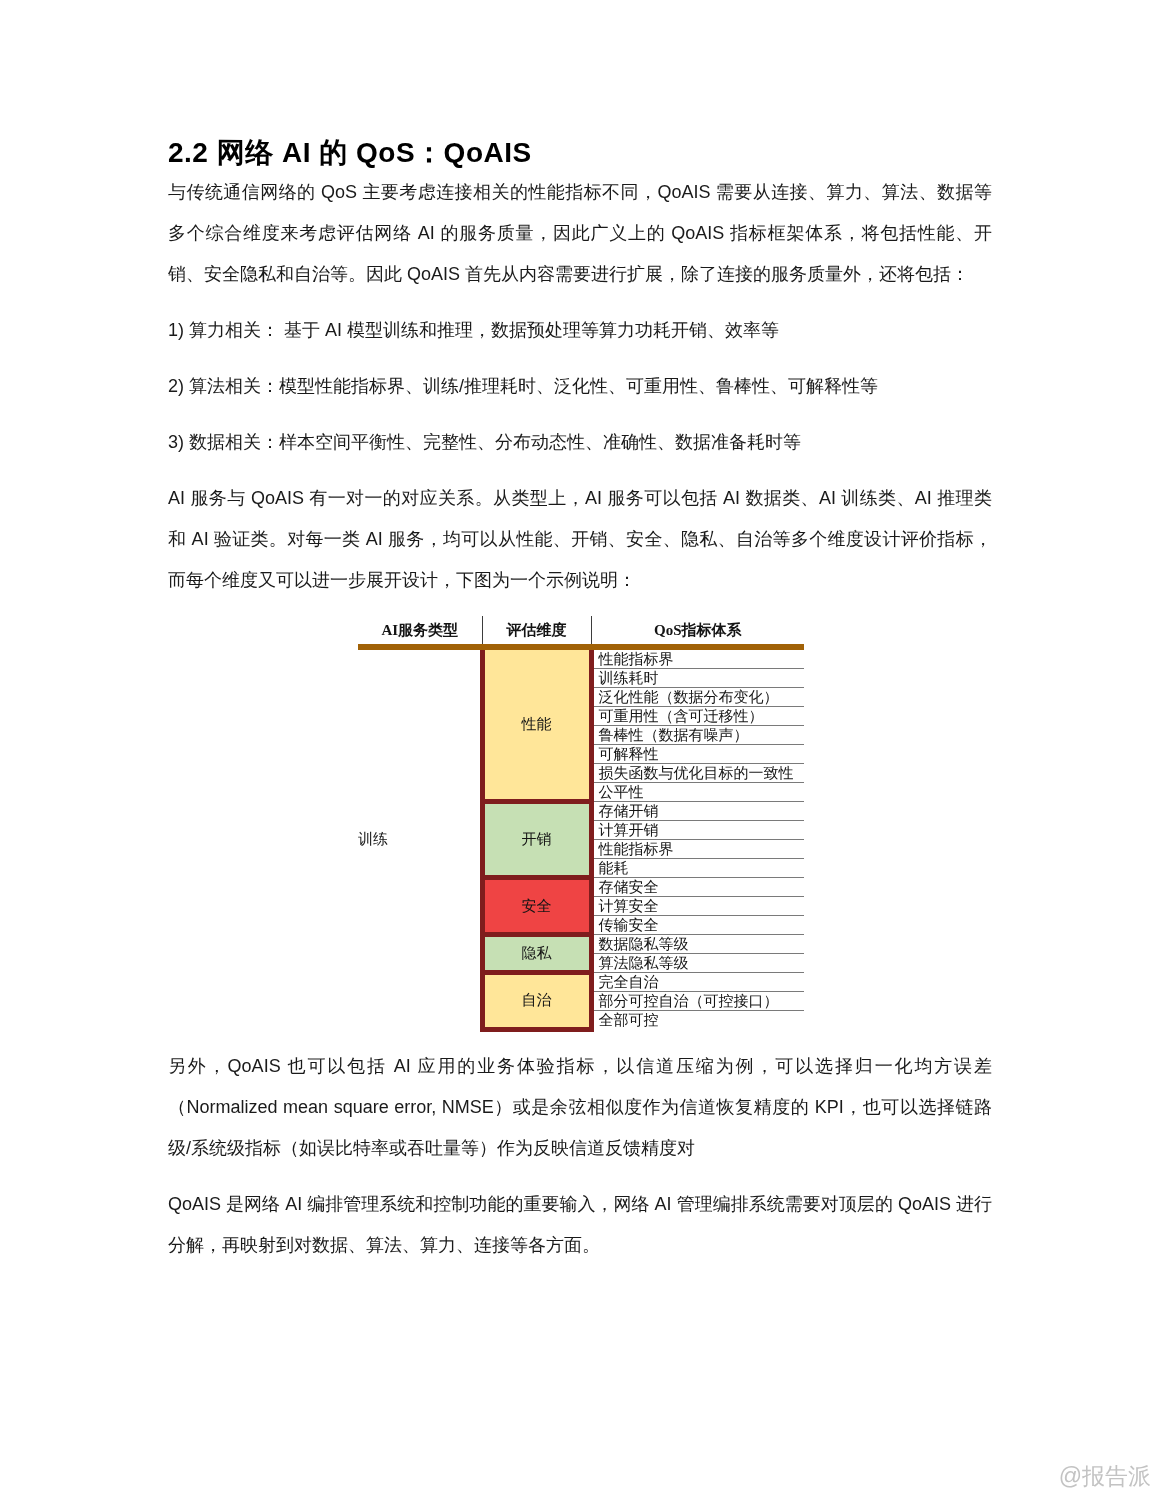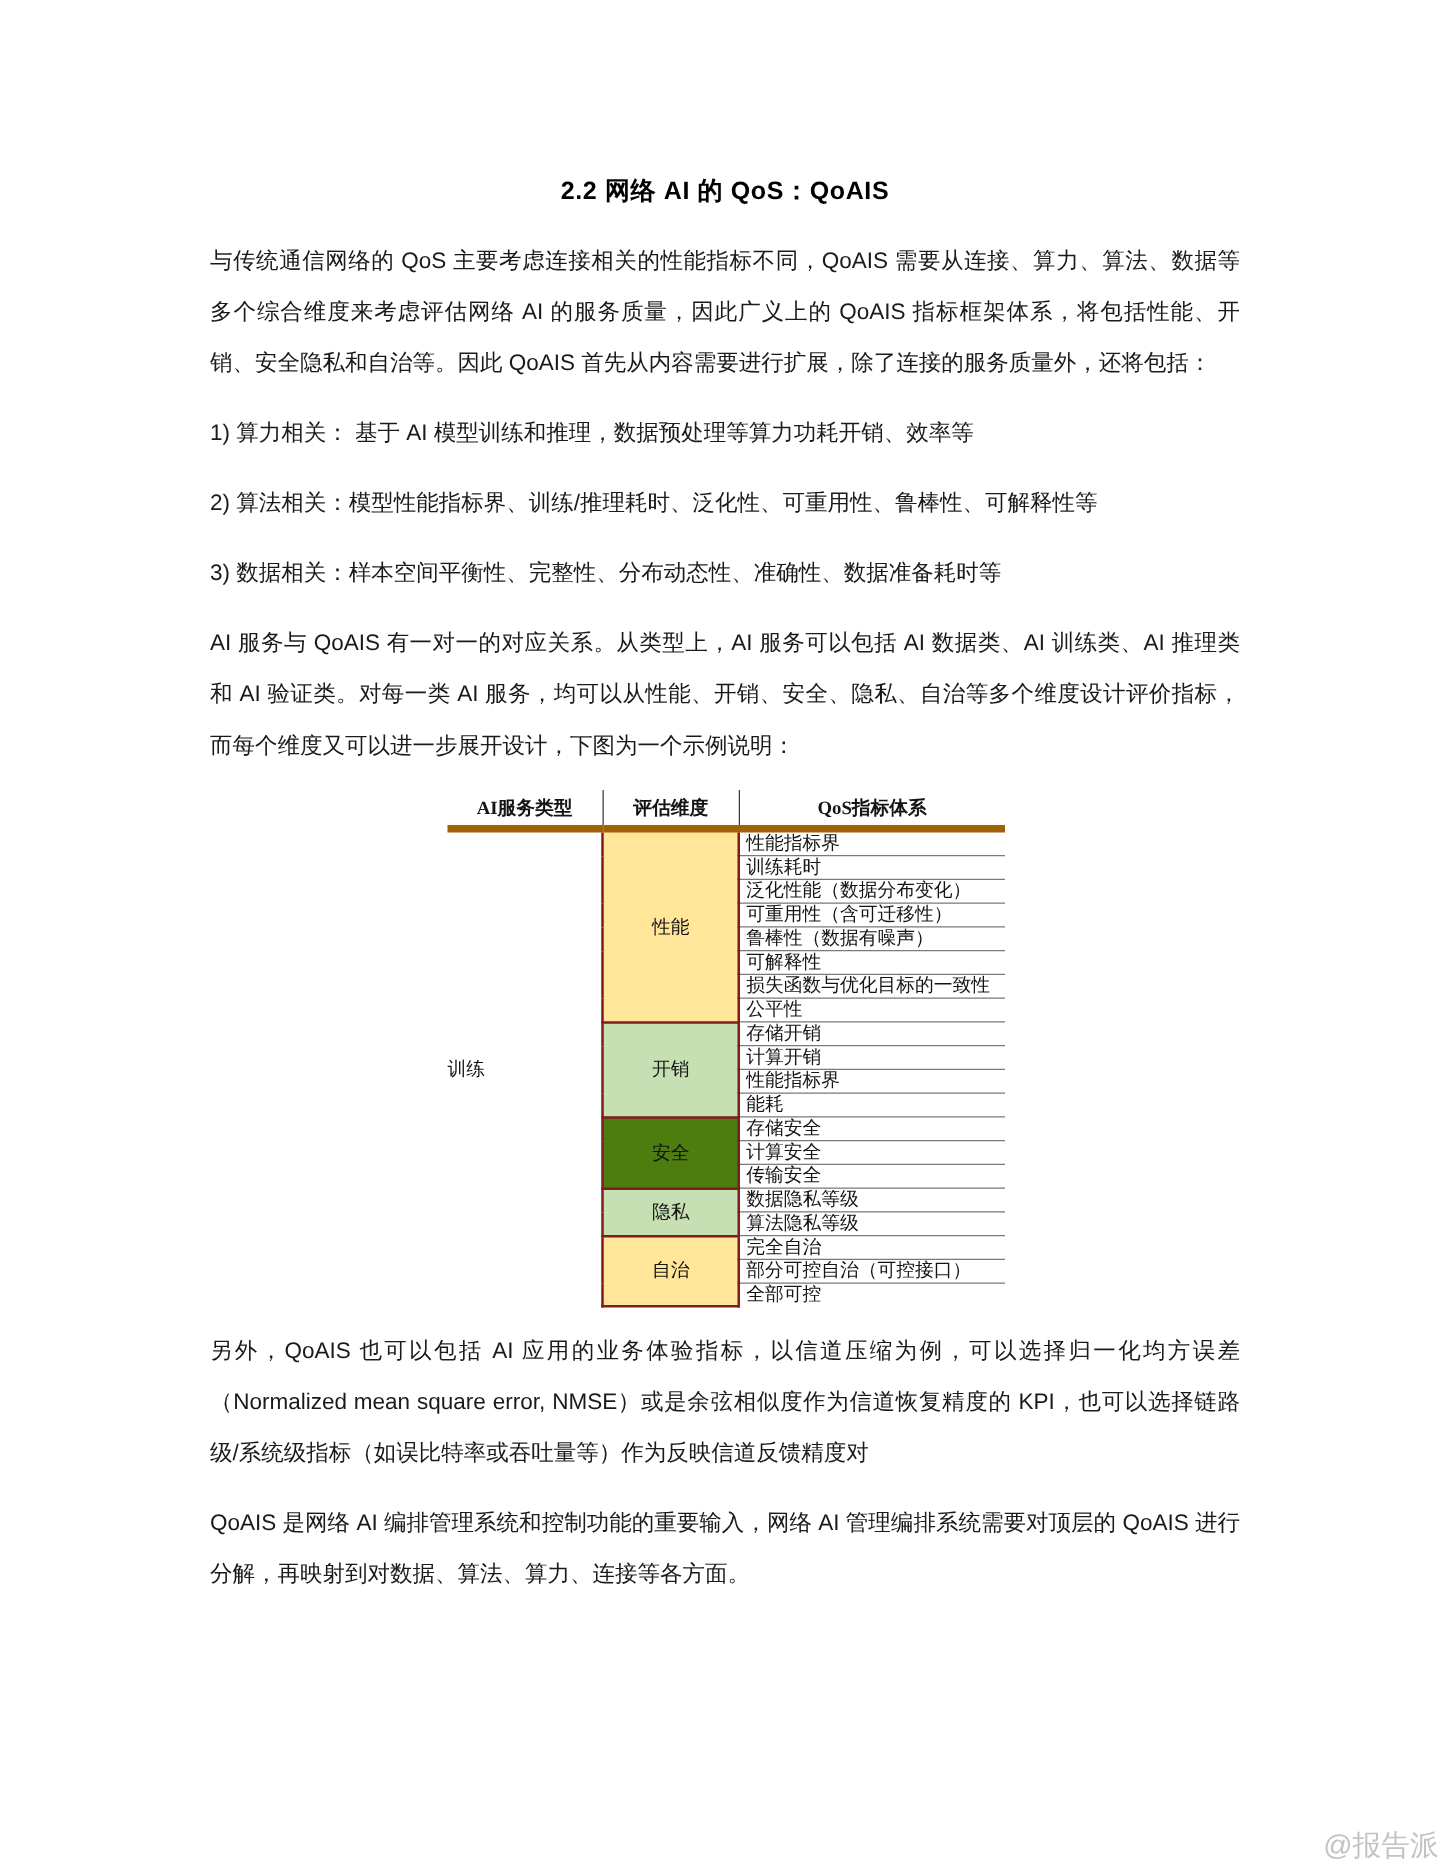--- a/index.html
+++ b/index.html
@@ -12,27 +12,26 @@
     overflow: hidden;
     font-family: "Liberation Sans", sans-serif;
     color: #1a1a1a;
   }
   .content {
     width: 824px;
     margin-left: 168px;
     padding-top: 134px;
   }
   h1.heading {
-    font-size: 20px;
+    font-size: 28px;
     font-weight: bold;
     color: #000000;
     letter-spacing: 0.5px;
-    margin-bottom: 16px;
+    margin-bottom: 0;
     line-height: 38px;
-    text-align: center;
   }
   p.body {
     font-size: 18px;
     line-height: 41px;
     text-align: justify;
     margin-bottom: 15px;
     color: #1a1a1a;
   }
   
   .qos-table-wrap { margin: 4px 0 14px 190px; }
@@ -57,21 +56,21 @@
     margin-top: 44px;
   }
   table.qos th.sep { border-left: 1px solid #3d3d3d; }
   table.qos td { vertical-align: middle; }
   td.svc {
     text-align: left;
     border: none;
   }
   td.dim {
     text-align: center;
-    border: 2px solid #7f1d1d;
+    border: 5px solid #7f1d1d;
   }
   td.ind {
     height: 18px;
     line-height: 18px;
     padding-left: 5px;
     text-align: left;
     border-bottom: 1px solid #7a7a7a;
     border-left: 1px solid #4a4a4a;
     white-space: nowrap;
     overflow: hidden;
@@ -153,21 +152,21 @@
               <td class="ind">计算开销</td>
             </tr>
           <tr>
               <td class="ind">性能指标界</td>
             </tr>
           <tr>
               <td class="ind">能耗</td>
             </tr>
 
           <tr>
-            <td class="dim" rowspan="3" style="background-color: #4d7c0f;">安全</td>
+            <td class="dim" rowspan="3" style="background-color: #ef4444;">安全</td>
             <td class="ind">存储安全</td>
           </tr>
           <tr>
               <td class="ind">计算安全</td>
             </tr>
           <tr>
               <td class="ind">传输安全</td>
             </tr>
 
           <tr>

